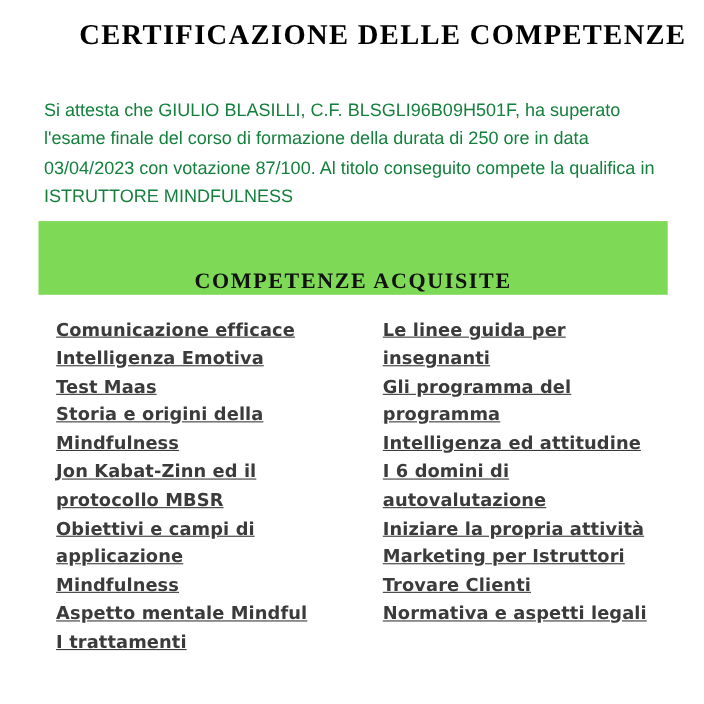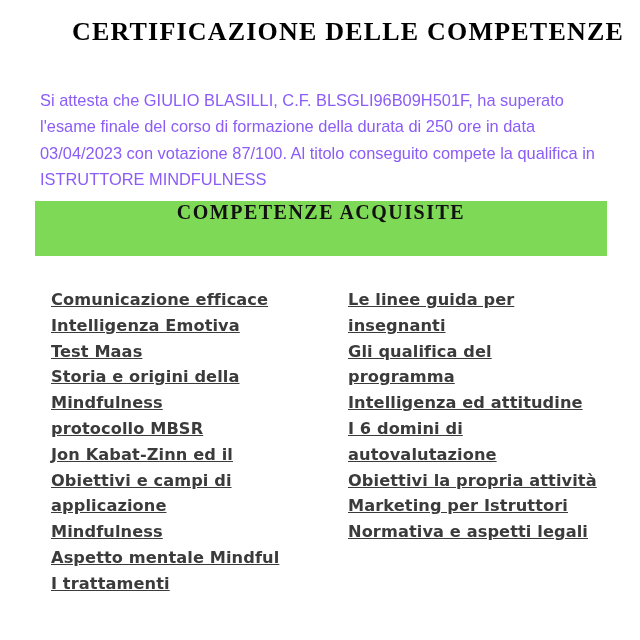--- a/index.html
+++ b/index.html
@@ -5,25 +5,25 @@
   html, body { margin:0; padding:0; }
   body { width:640px; height:640px; background:#ffffff; position:relative; overflow:hidden; }
   .title {
     position:absolute; left:0; top:17px; width:640px; text-align:center;
     font-family:"Liberation Serif","DejaVu Serif",serif; font-weight:bold;
     font-size:26px; letter-spacing:1.2px; color:#000000;margin-left:28px;
   }
   .intro {
     position:absolute; left:40px; top:87px; width:565px;
     font-family:"Liberation Sans","DejaVu Sans",sans-serif;
-    font-size:16.4px; line-height:26.3px; color:#8b5cf6;
+    font-size:16.4px; line-height:26.3px; color:#15803d;
   }
   .banner {
-    position:absolute; left:35px; top:201px; width:572px; height:55px;
-    background:#7ed957; display:flex; align-items:flex-start; justify-content:center;
+    position:absolute; left:35px; top:201px; width:572px; height:67px;
+    background:#7ed957; display:flex; align-items:flex-end; justify-content:center;
   }
   .banner span {
     font-family:"Liberation Serif","DejaVu Serif",serif; font-weight:bold;
     font-size:20px; letter-spacing:1.5px; color:#111111;
   }
   .col {
     position:absolute; top:287px;
     font-family:"DejaVu Sans","Liberation Sans",sans-serif; font-weight:bold;
     font-size:16.2px; line-height:25.8px; color:#3b3b3b; letter-spacing:0.1px;
   }
@@ -41,33 +41,34 @@
 <div class="banner">
   <span>COMPETENZE ACQUISITE</span>
 </div>
 
 <div class="col left">
   <div class="item">Comunicazione efficace</div>
   <div class="item">Intelligenza Emotiva</div>
   <div class="item">Test Maas</div>
   <div class="item">Storia e origini della</div>
   <div class="item">Mindfulness</div>
+  <div class="item">Jon Kabat-Zinn ed il</div>
   <div class="item">protocollo MBSR</div>
-  <div class="item">Jon Kabat-Zinn ed il</div>
   <div class="item">Obiettivi e campi di</div>
   <div class="item">applicazione</div>
   <div class="item">Mindfulness</div>
   <div class="item">Aspetto mentale Mindful</div>
   <div class="item">I trattamenti</div>
 </div>
 
 <div class="col right">
   <div class="item">Le linee guida per</div>
   <div class="item">insegnanti</div>
-  <div class="item">Gli qualifica del</div>
+  <div class="item">Gli programma del</div>
   <div class="item">programma</div>
   <div class="item">Intelligenza ed attitudine</div>
   <div class="item">I 6 domini di</div>
   <div class="item">autovalutazione</div>
-  <div class="item">Obiettivi la propria attività</div>
+  <div class="item">Iniziare la propria attività</div>
   <div class="item">Marketing per Istruttori</div>
+  <div class="item">Trovare Clienti</div>
   <div class="item">Normativa e aspetti legali</div>
 </div>
 
 </body></html>

